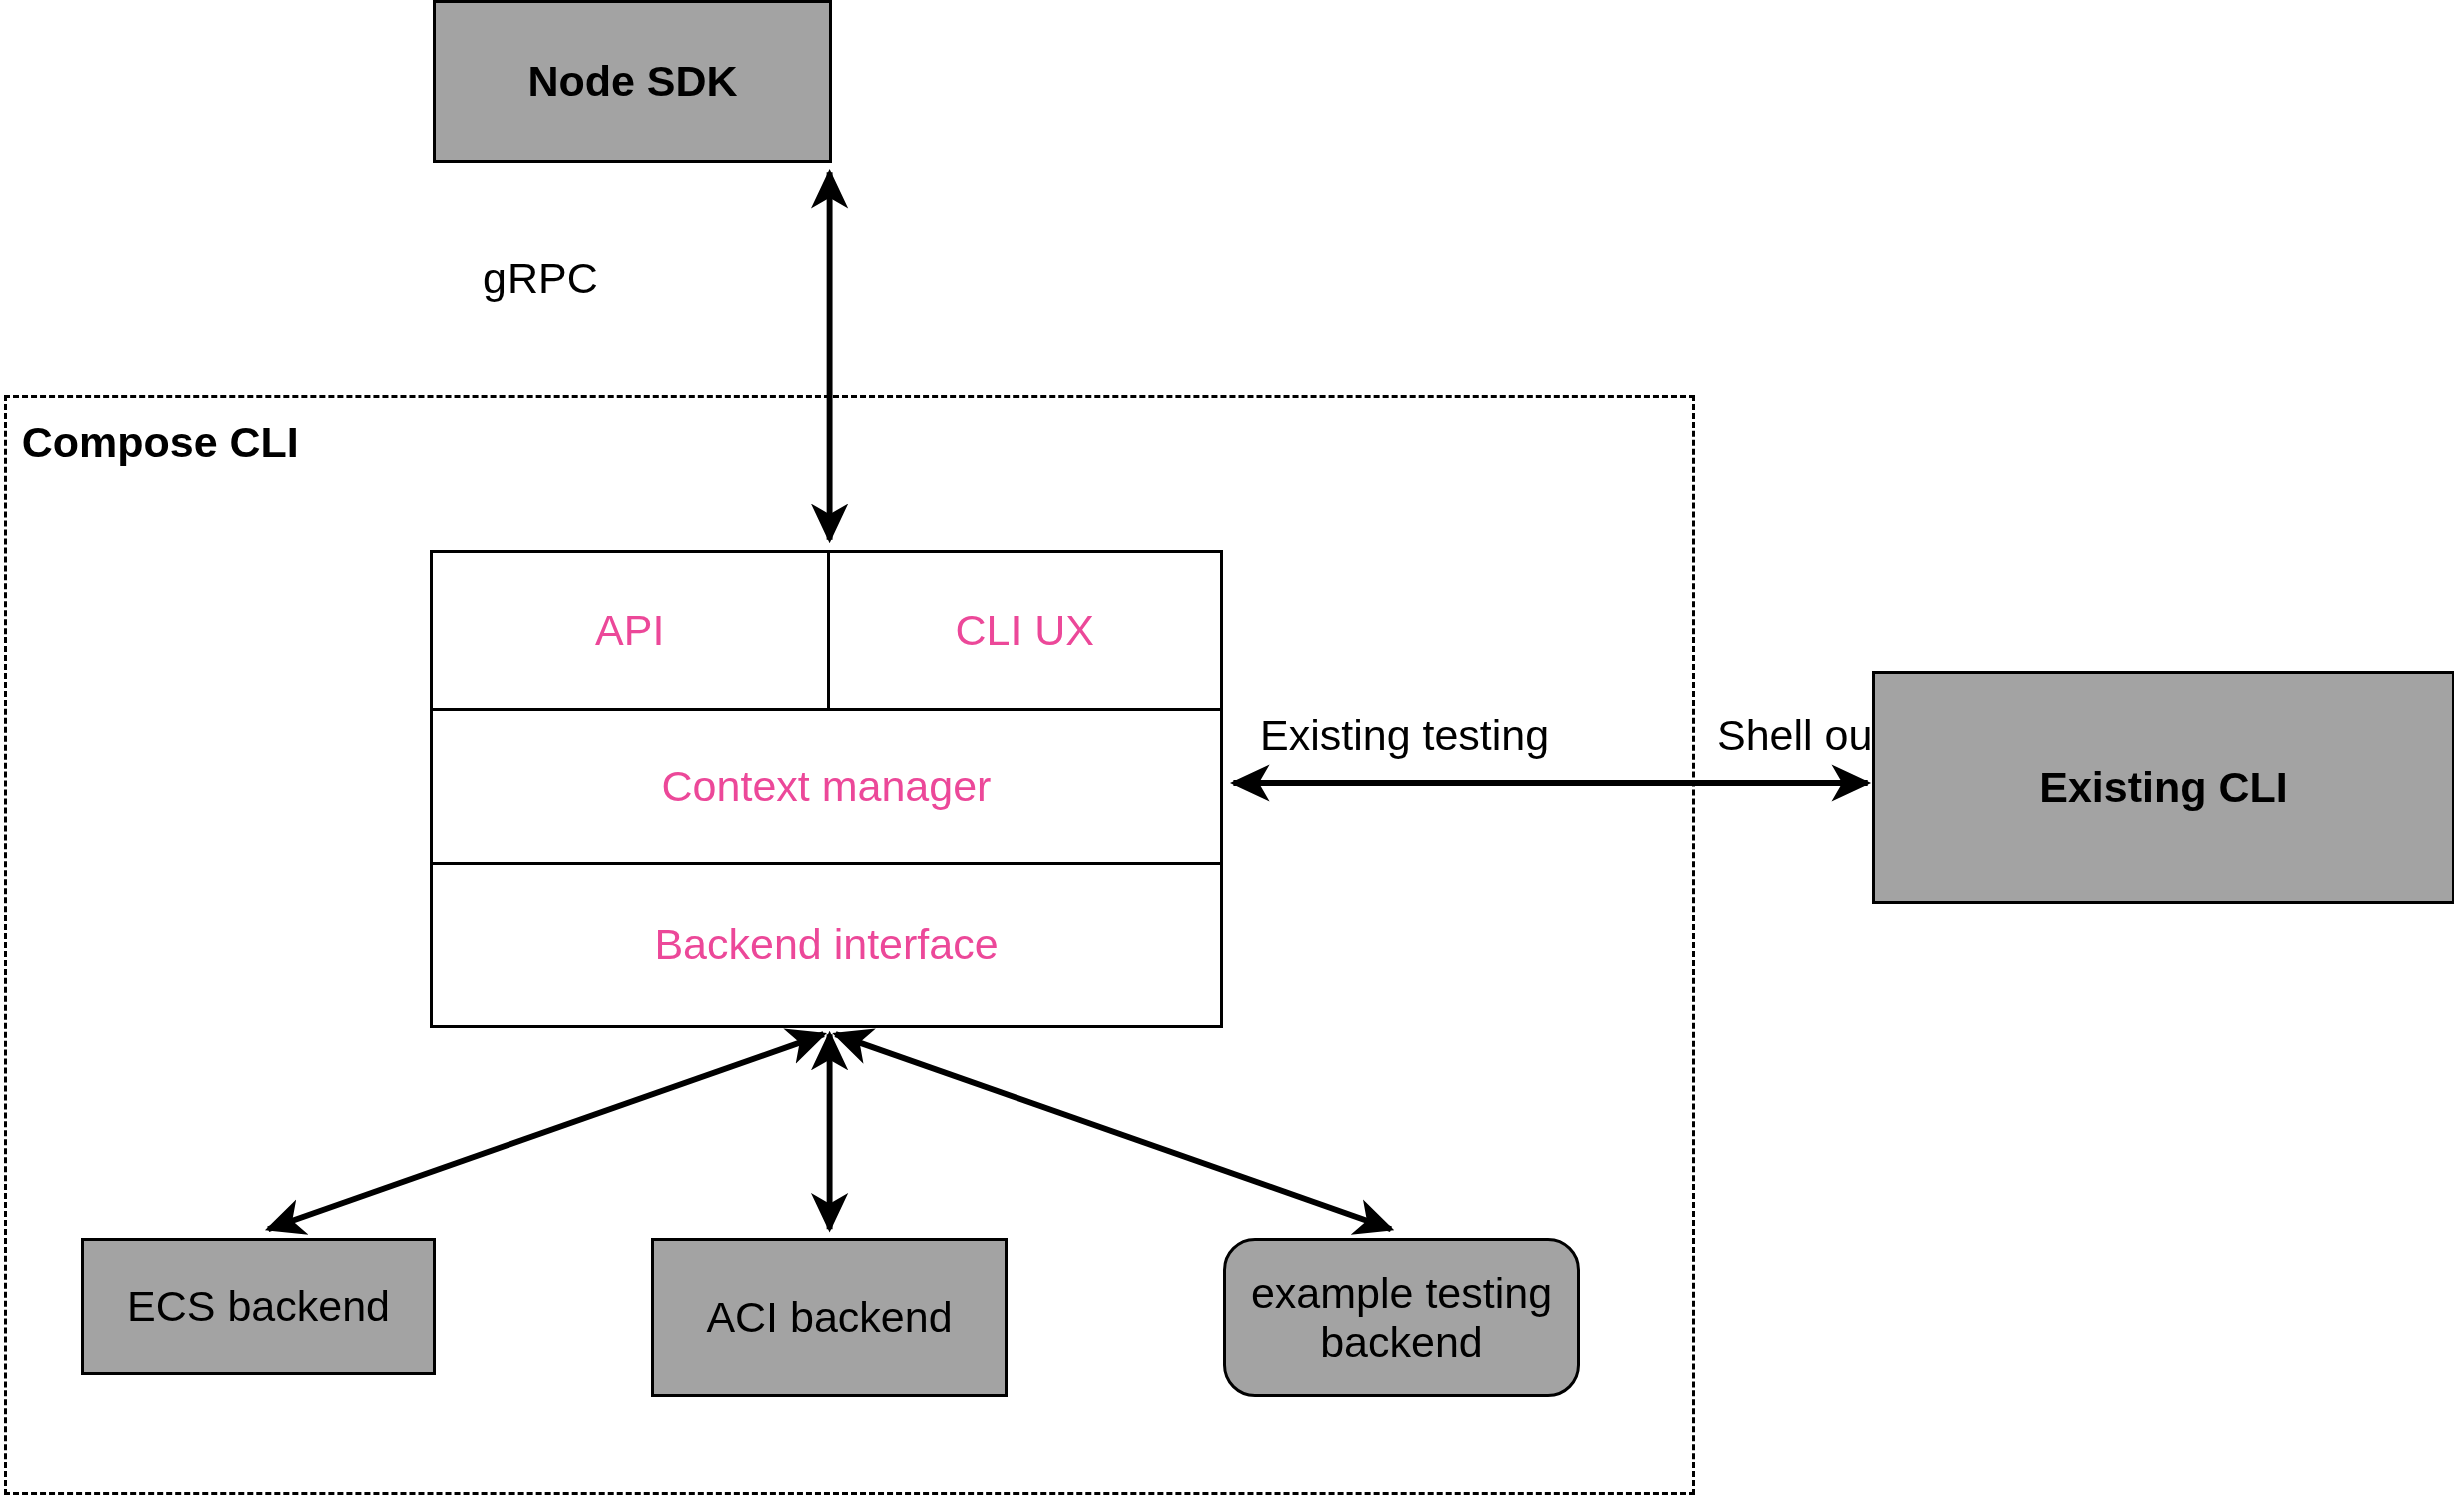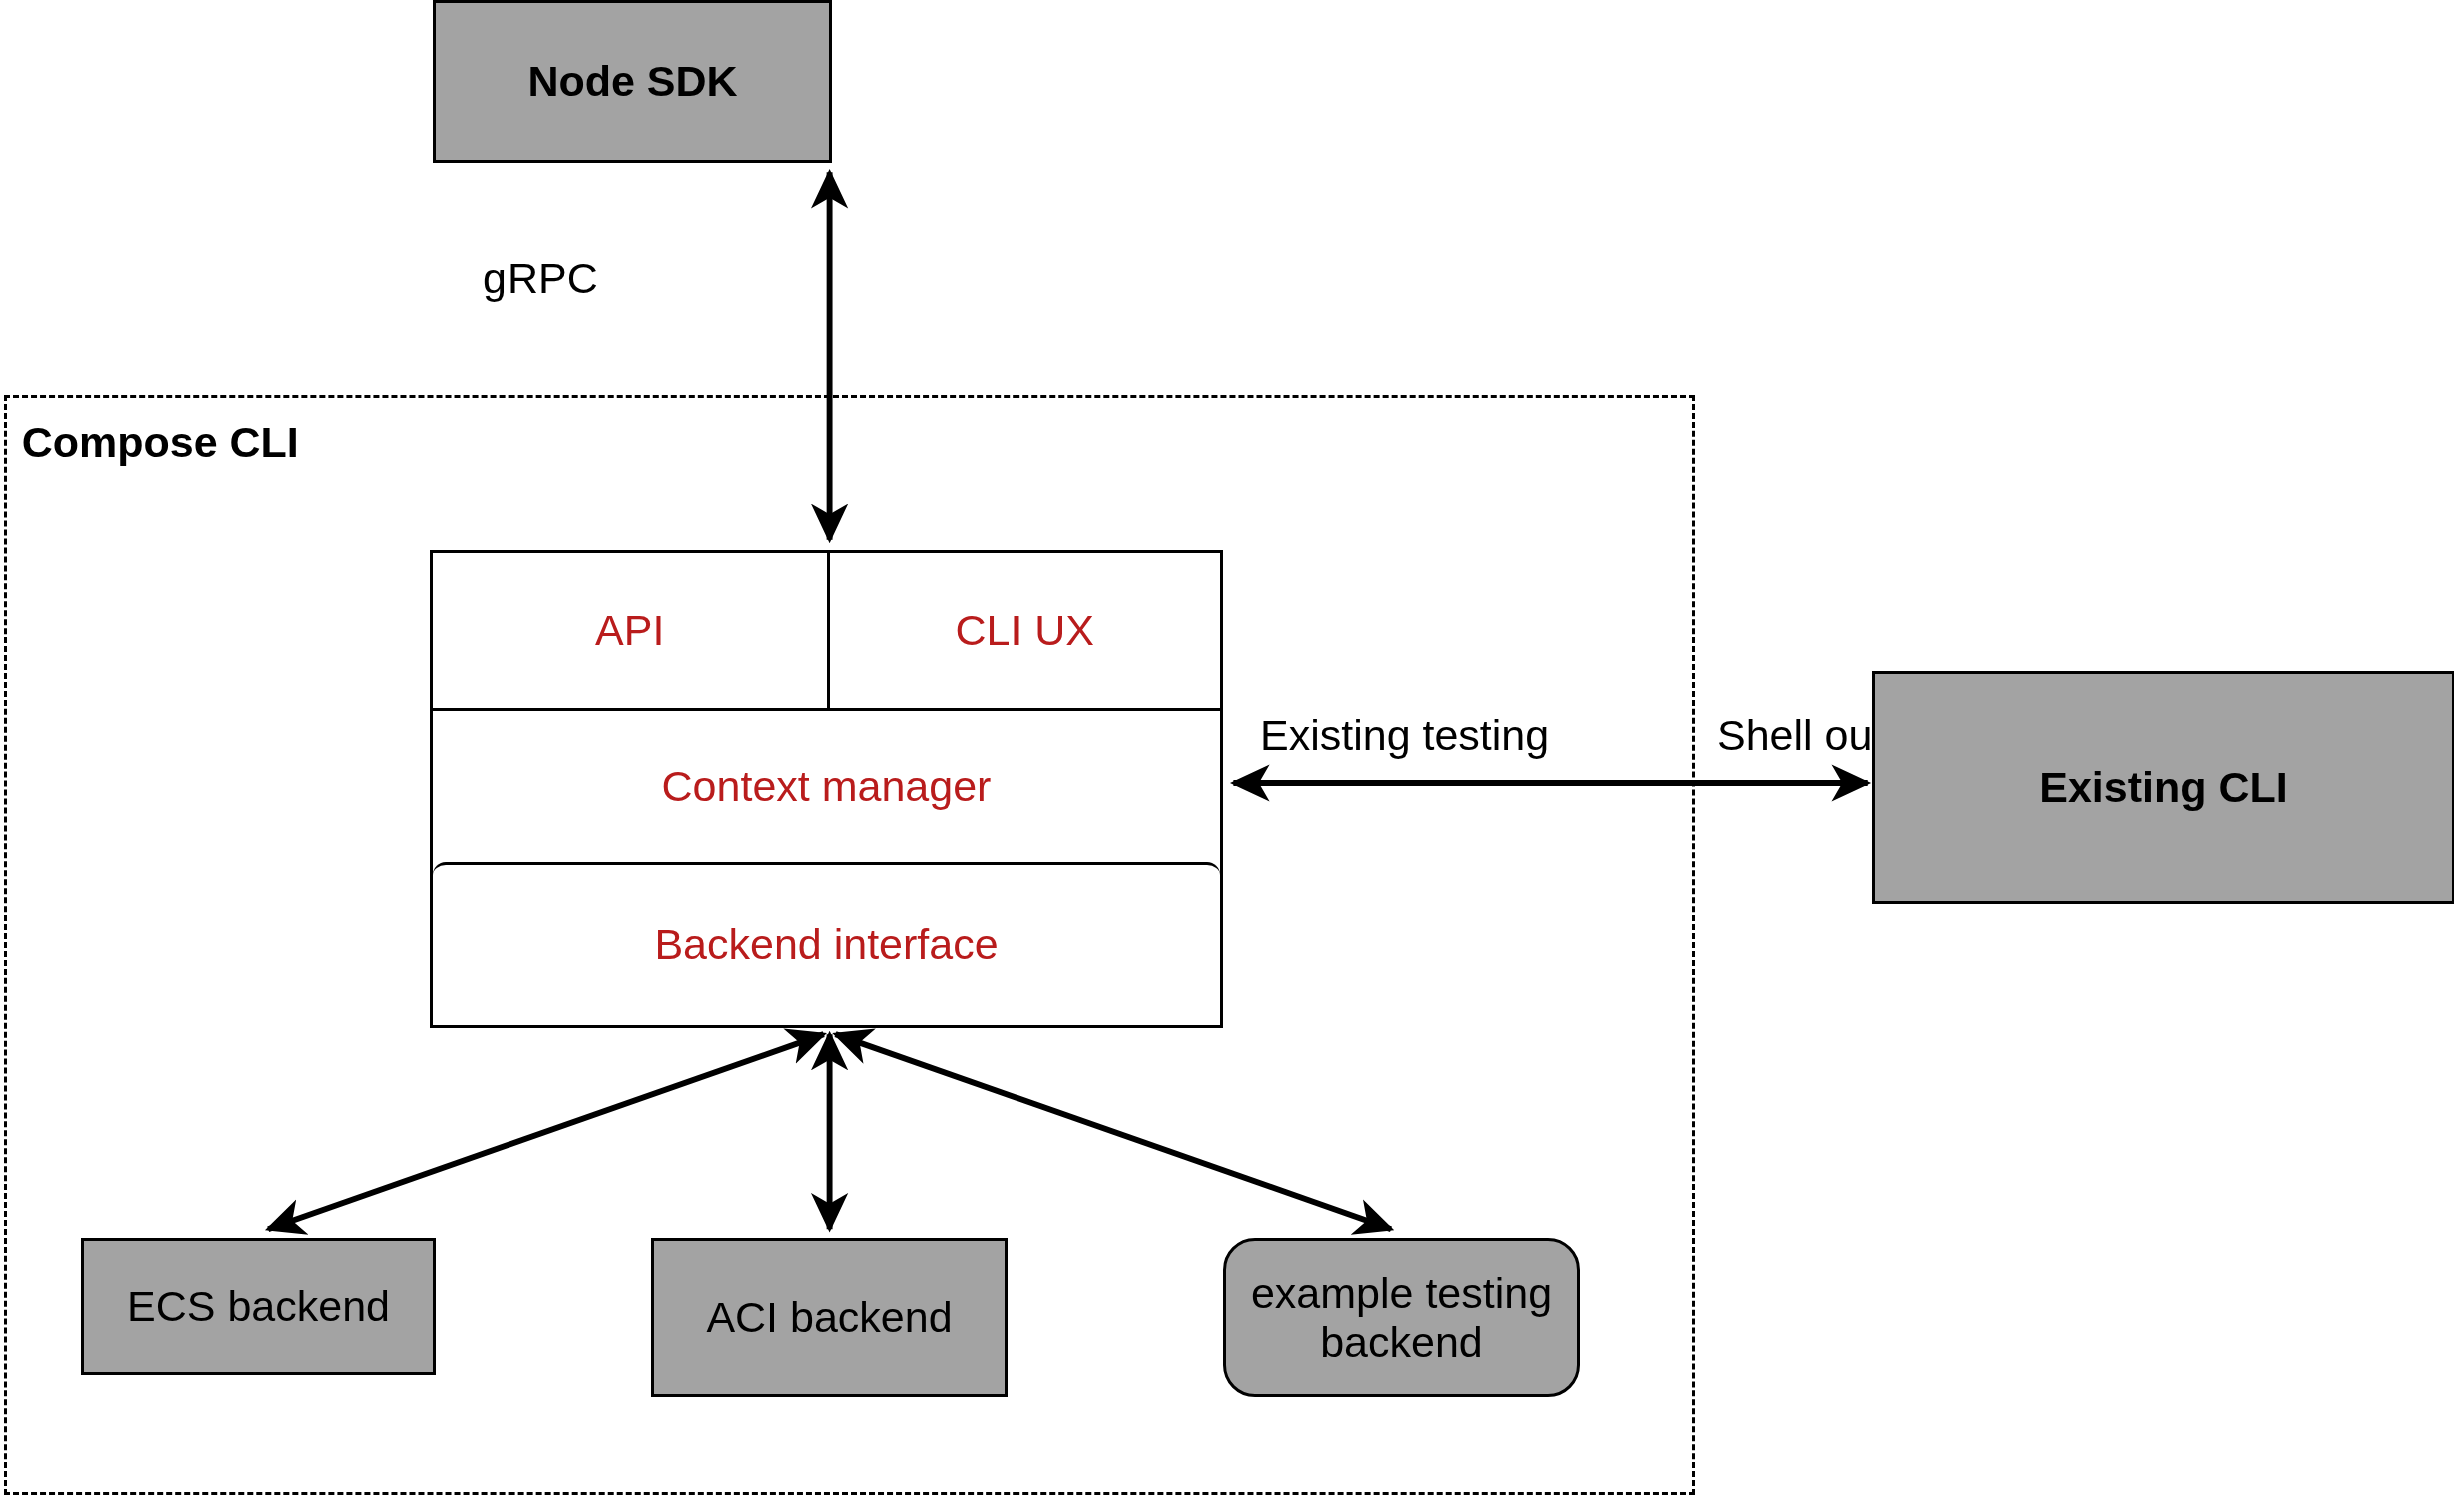--- a/index.html
+++ b/index.html
@@ -70,21 +70,21 @@
   .stack-row + .stack-row {
     border-top: 3.9px solid #000000;
   }
   .stack-cell {
     box-sizing: border-box;
     display: flex;
     align-items: center;
     justify-content: center;
     text-align: center;
     font-size: 43px;
-    color: #b91c1c;
+    color: #ec4899;
     white-space: nowrap;
   }
   .stack-cell + .stack-cell {
     border-left: 3.9px solid #000000;
   }
   .edge-label {
     position: absolute;
     font-size: 43px;
     color: #000000;
     white-space: nowrap;
@@ -136,21 +136,21 @@
       </div>
       <div class="stack-cell" style="width:50%;">
         <span>CLI UX</span>
       </div>
     </div>
     <div class="stack-row" style="height:154px;">
       <div class="stack-cell" style="width:100%;border-radius:21px;">
         <span>Context manager</span>
       </div>
     </div>
-    <div class="stack-row" style="height:162px;border-radius:13px;">
+    <div class="stack-row" style="height:162px;">
       <div class="stack-cell" style="width:100%;">
         <span>Backend interface</span>
       </div>
     </div>
   </div>
 
   <div class="edge-label" style="left:1260px; top:711px;">Existing testing</div>
 
   <div class="edge-label" style="left:1717px; top:711px;">Shell out</div>
 

